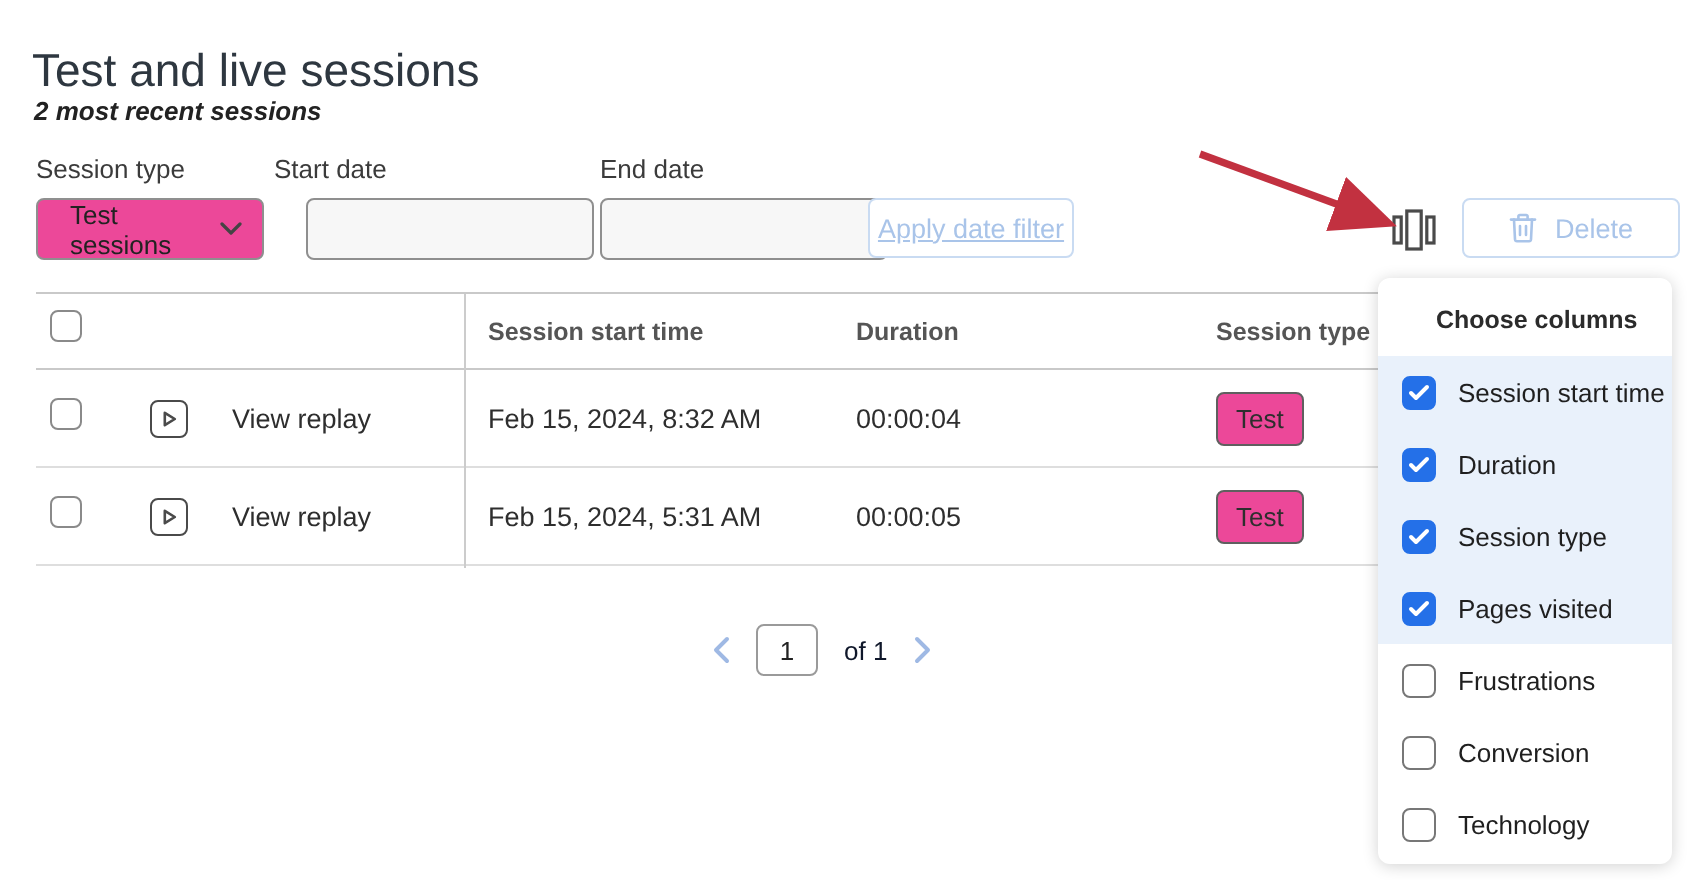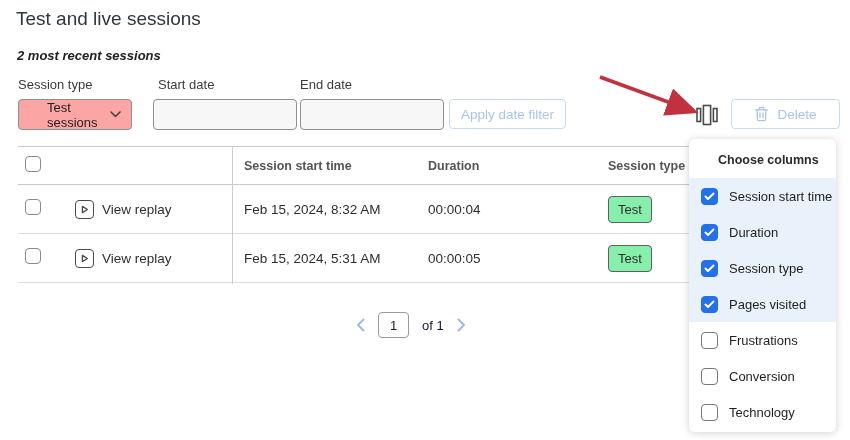--- a/index.html
+++ b/index.html
@@ -1,79 +1,79 @@
 <!DOCTYPE html>
 <html><head>
 <meta charset="utf-8">
 <style>
   * { margin:0; padding:0; box-sizing:border-box; }
   html,body { width:850px; height:440px; background:#fff; overflow:hidden;
     font-family:"Liberation Sans", sans-serif; color:#333; }
   .abs { position:absolute; }
 
-  .page-title { left:16px; top:8px; font-size:19px; font-weight:500; color:#2e3740; }
+  .page-title { left:16px; top:22px; font-size:23px; font-weight:500; color:#2e3740; }
   .subtitle  { left:17px; top:48px; font-size:13px; font-weight:bold; color:#222;font-style:italic; }
 
   .field-label { font-size:13px; color:#3b3b3b; }
   .lbl-session { left:18px; top:77px; }
-  .lbl-start   { left:158px; top:77px; }
+  .lbl-start   { left:137px; top:77px; }
   .lbl-end     { left:300px; top:77px; }
 
   .select {
-    left:18px; top:99px; width:114px; height:31px; background:#fca5a5;
+    left:18px; top:99px; width:114px; height:31px; background:#ec4899;
     border:1px solid #8f8f8f; border-radius:4px; display:flex; align-items:center;
-    justify-content:space-between; padding:0 10px 0 28px; font-size:13px; color:#222;
+    justify-content:space-between; padding:0 10px 0 16px; font-size:13px; color:#222;
     cursor:pointer;
   }
   .date-input {
     top:99px; width:144px; height:31px; background:#f7f7f7;
     border:1px solid #8f8f8f; border-radius:4px; font-size:13px; padding:0 8px;
   }
   .inp-start { left:153px; }
   .inp-end   { left:300px; }
 
   .btn-light {
     height:30px; background:#fff; border:1px solid #c9dbf2; border-radius:4px;
     color:#a9c4e9; font-size:13.5px; display:flex; align-items:center;
     justify-content:center; gap:8px; cursor:default;
   }
-  .btn-apply  { left:449px; top:99px; width:117px; }
+  .btn-apply  { left:434px; top:99px; width:103px;text-decoration:underline; }
   .btn-delete { left:731px; top:99px; width:109px; }
 
   .columns-icon-btn { left:695px; top:103px; width:24px; height:24px; display:flex;
     align-items:center; justify-content:center; cursor:pointer; }
 
   .arrow-svg { left:592px; top:68px; pointer-events:none; }
 
   
   .table { left:18px; top:146px; width:814px; border-top:1px solid #c9c9c9; }
   .row { display:flex; align-items:center; }
   .thead { height:38px; border-bottom:1px solid #c9c9c9; }
   .trow  { height:49px; border-bottom:1px solid #dedede; }
   .c0 { width:57px; padding-left:7px; }
-  .c1 { width:157px; display:flex; align-items:center; gap:8px;text-align:center; }
+  .c1 { width:157px; display:flex; align-items:center; gap:22px;text-align:center; }
   .c2 { width:196px; padding-left:12px; }
   .c3 { width:180px; }
   .c4 { flex:1; }
   .th { font-size:12.5px; font-weight:bold; color:#555; }
   .cell { font-size:13.5px; color:#2e2e2e; }
   .vdiv { position:absolute; left:214px; top:0; width:1px; height:137px; background:#cccccc; }
 
   .checkbox {
     width:16px; height:16px; border:1px solid #8a8a8a; border-radius:4px;
     background:#fff; display:inline-block; cursor:pointer;
   }
   .play-btn {
     width:19px; height:19px; border:1.4px solid #4a4a4a; border-radius:4px;
     display:flex; align-items:center; justify-content:center; cursor:pointer; background:#fff;
   }
   .view-replay { font-size:13.5px; color:#2e2e2e; cursor:pointer; }
   .badge {
     display:inline-block; border:1px solid #5f5f5f; border-radius:4px;
-    padding:5px 9px; font-size:13px; color:#2e2e2e; background:#86efac;
+    padding:5px 9px; font-size:13px; color:#2e2e2e; background:#ec4899;
   }
 
   
   .pagination { left:356px; top:310px; display:flex; align-items:center; gap:13px; height:30px; }
   .page-chevron { cursor:pointer; display:flex; align-items:center; }
   .page-box {
     width:31px; height:26px; border:1px solid #9a9a9a; border-radius:4px;
     display:flex; align-items:center; justify-content:center; font-size:13px; color:#222;
     background:#fff;
   }

